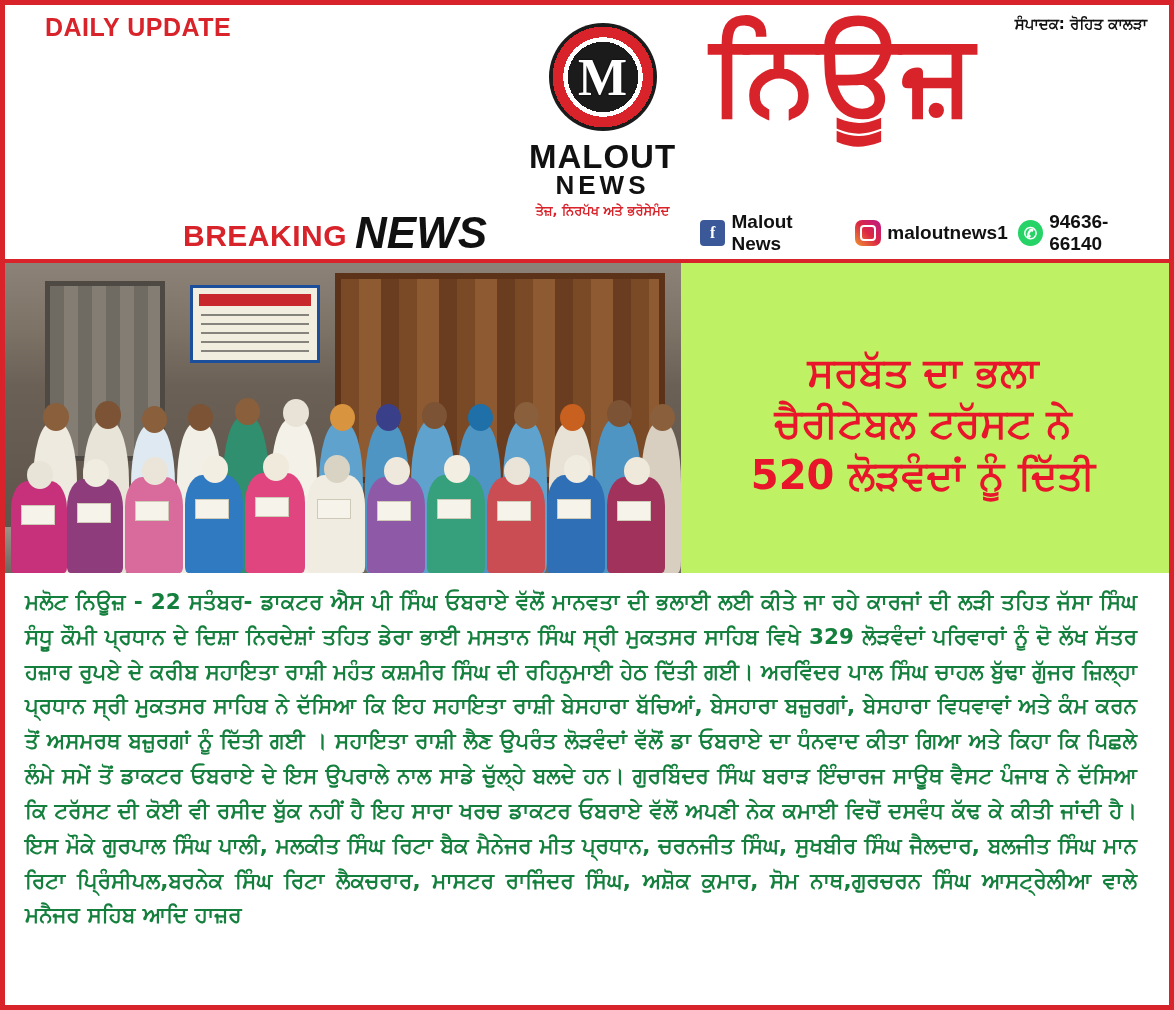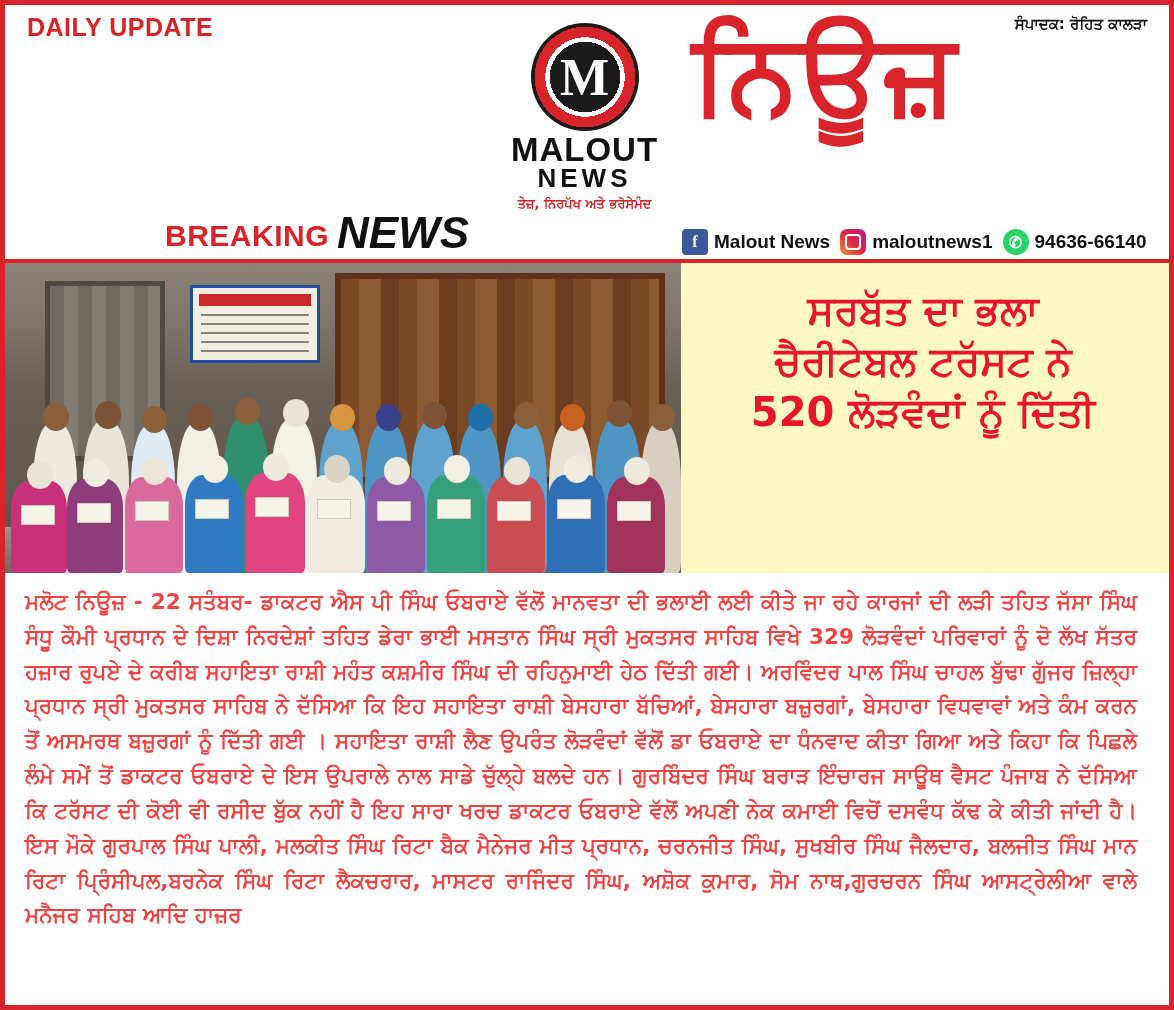--- a/index.html
+++ b/index.html
@@ -20,20 +20,21 @@
     padding: 0;
   }
 
   
   .masthead {
     position: relative;
     height: 258px;
     border-bottom: 4px solid #d8232a;
     display: flex;
     align-items: stretch;
+    padding-left: 18px;
   }
   .mast-left {
     width: 492px;
     position: relative;
     padding: 8px 0 0 22px;
   }
   .daily-update {
     color: #d8232a;
     font-weight: bold;
     font-size: 25px;
@@ -95,21 +96,21 @@
     color: #fff;
     font-weight: bold;
     font-size: 52px;
     font-family: "Liberation Serif", serif;
     text-shadow: 0 0 2px #000;
   }
   .logo-text {
     font-weight: bold;
     font-size: 33px;
     color: #111;
-    margin-top: 0;
+    margin-top: 7px;
     letter-spacing: 1px;
   }
   .logo-sub {
     font-weight: bold;
     font-size: 26px;
     color: #111;
     letter-spacing: 4px;
     margin-top: -6px;
   }
   .logo-tag {
@@ -233,41 +234,42 @@
   .head { position: absolute; border-radius: 50%; }
   .paper {
     position: absolute;
     width: 34px; height: 20px;
     background: #f6f3ea;
     border: 1px solid #cfc9b8;
   }
 
   .headline-box {
     flex: 1;
-    background: #fef9c3;
+    background: #bef264;
     padding: 22px 18px 10px 14px;
     display: flex;
     flex-direction: column;
+    justify-content: center;
   }
   .headline {
     color: #e8152b;
     font-weight: bold;
     font-size: 40px;
     line-height: 1.28;
     text-align: center;
     font-family: "DejaVu Sans", sans-serif;
   }
 
   
   .article {
     padding: 12px 32px 6px 20px;
     font-family: "DejaVu Sans", sans-serif;
     font-size: 21.5px;
     line-height: 1.62;
-    color: #ef4444;
+    color: #15803d;
     font-weight: bold;
     text-align: justify;
     text-justify: inter-word;
   }
 </style>
 </head>
 <body>
 
 <div class="page">
 

